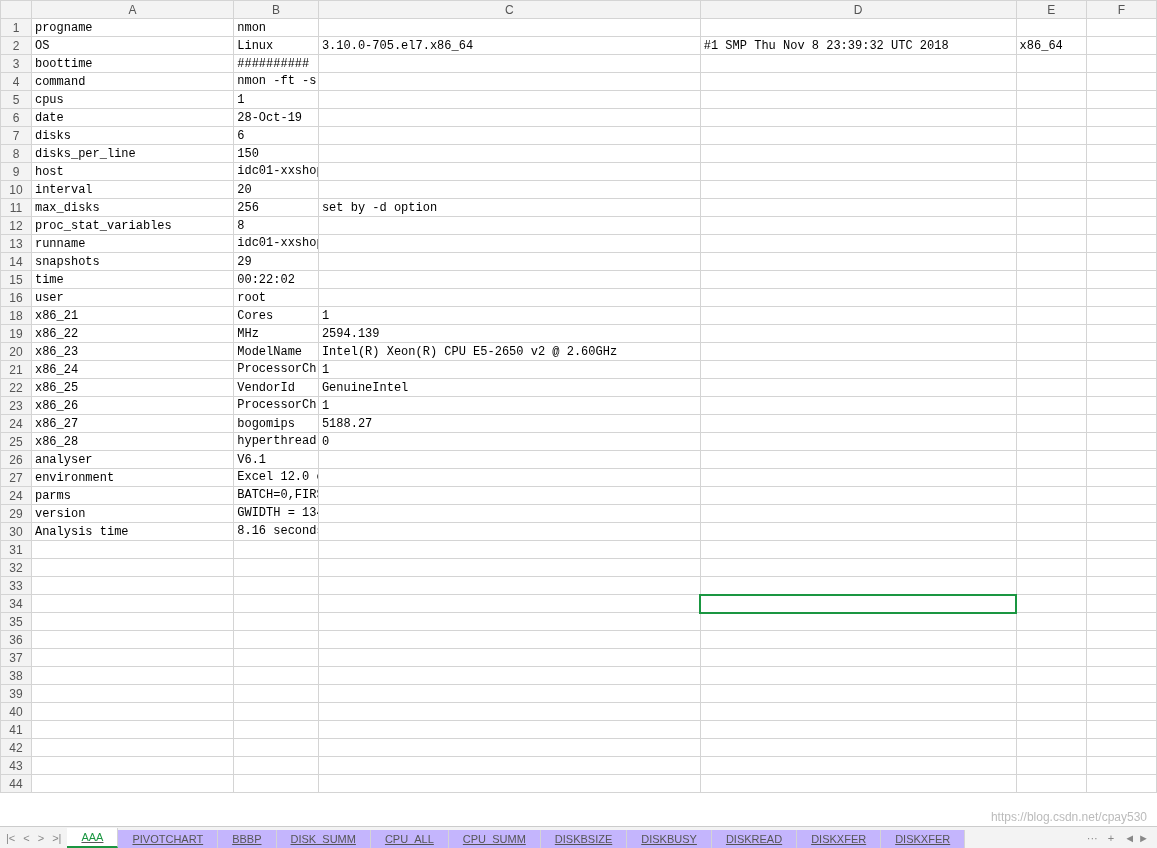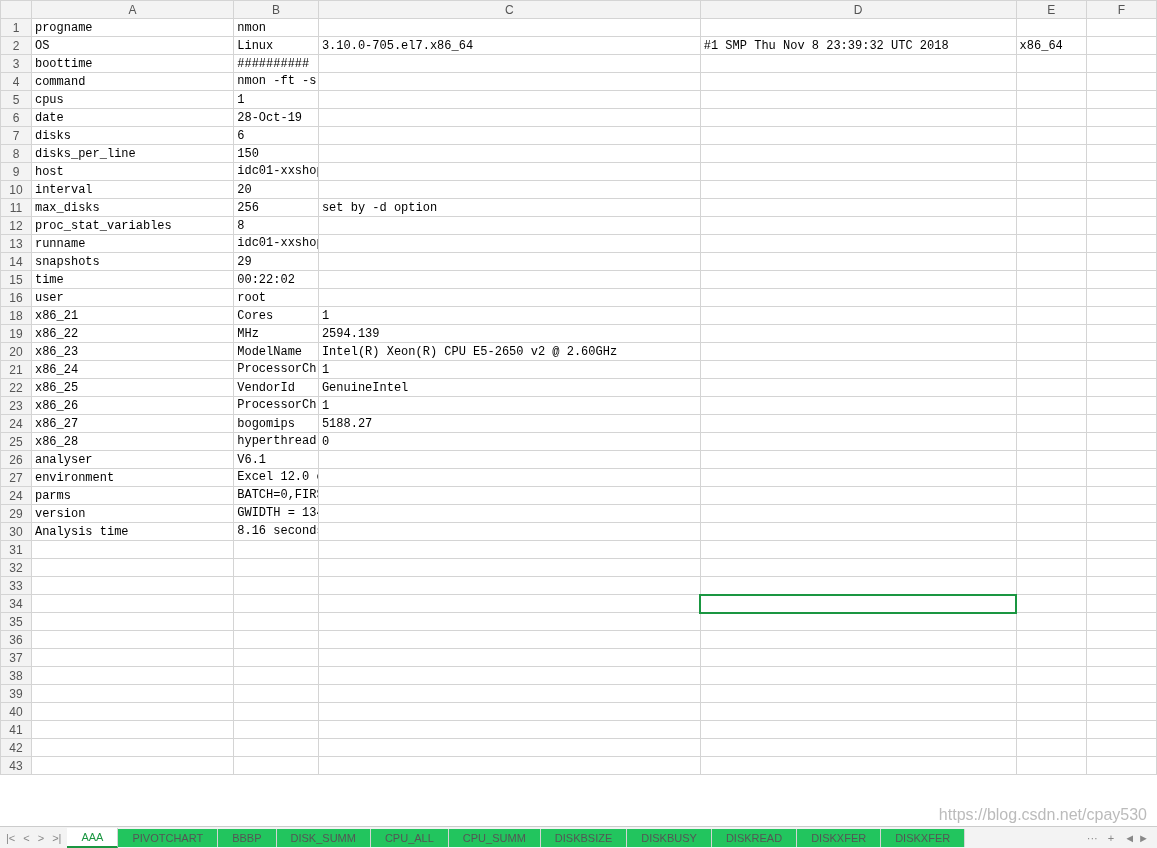--- a/index.html
+++ b/index.html
@@ -77,28 +77,29 @@
   }
   .tabnav {
     display: flex;
     align-items: center;
     padding: 0 6px;
     gap: 8px;
   }
   .tabnav span { cursor: pointer; color:#888;}
   .tabs {
     display: flex;
-    align-items: center;
+    align-items: flex-end;
     height: 100%;
     overflow: hidden;
+    text-decoration: underline;
   }
   .tab {
     padding: 3px 14px;
     border-right: 1px solid #d4d4d4;
-    background: #22c55e;
+    background: #c4b5fd;
     cursor: pointer;
     white-space: nowrap;
   }
   .tab.active {
     background: #fff;
     color: #1a9641;
     border-top: 0;
     font-weight: normal;
     border-bottom: 2px solid #1a9641;
   }
@@ -109,21 +110,21 @@
     padding:0 8px;
     color:#888;
     margin-left:auto;
   }
   .watermark {
     position:absolute;
     bottom:24px;
     right:10px;
     color:#bbb;
     font-family:Arial,sans-serif;
-    font-size:16px;
+    font-size:12px;
     pointer-events:none;
   }
   .overflow-long { position:relative; }
   .overflow-long span { position:absolute; left:3px; top:1px; white-space:nowrap; }
 </style>
 </head>
 <body>
 
 <div class="sheet-area">
   <table class="grid">
@@ -532,20 +533,29 @@
           <th class="rowhead">42</th>
           <td></td>
           <td></td>
           <td></td>
           <td></td>
           <td></td>
           <td></td>
         </tr>
         <tr>
           <th class="rowhead">43</th>
+          <td></td>
+          <td></td>
+          <td></td>
+          <td></td>
+          <td></td>
+          <td></td>
+        </tr>
+        <tr>
+          <th class="rowhead">44</th>
           <td></td>
           <td></td>
           <td></td>
           <td></td>
           <td></td>
           <td></td>
         </tr>
       </tbody>
   </table>
 </div>

